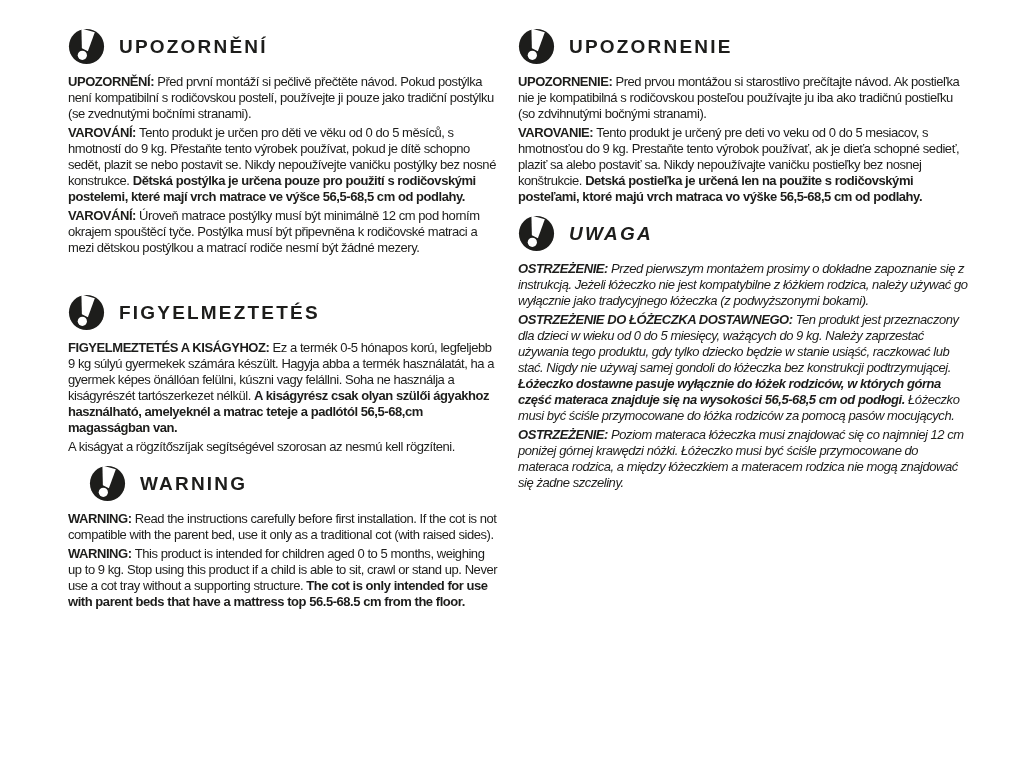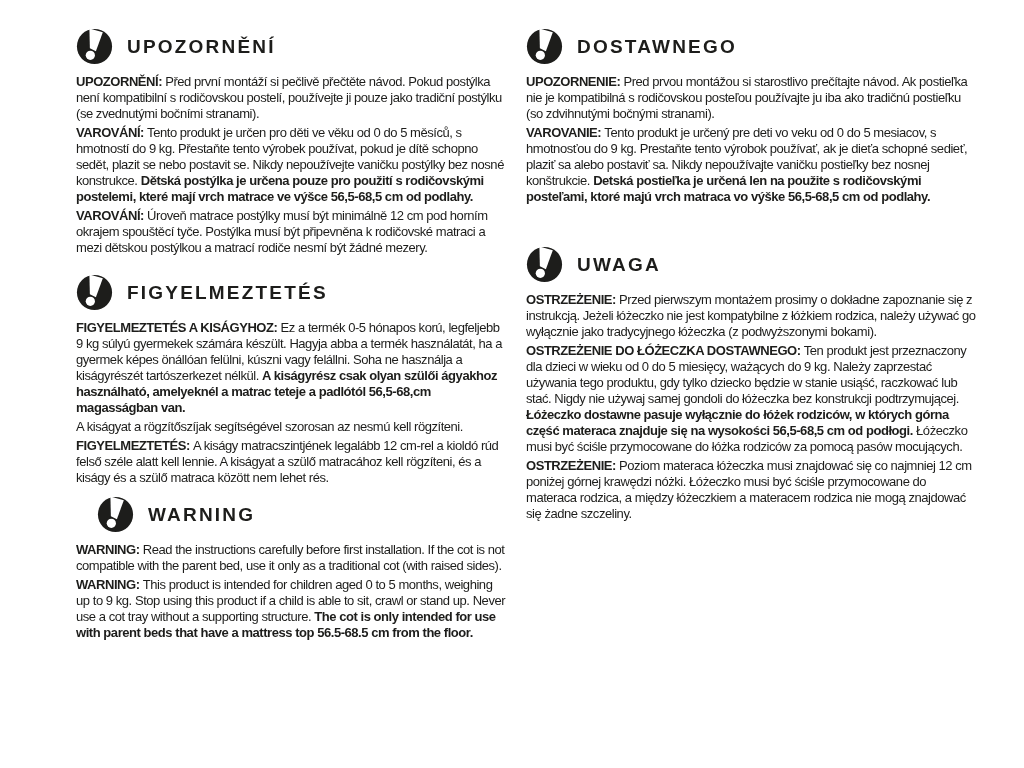--- a/index.html
+++ b/index.html
@@ -8,30 +8,29 @@
     width: 1024px;
     height: 768px;
     box-sizing: border-box;
     background: #ffffff;
     padding: 28px 38px 0 68px;
     display: flex;
     gap: 18px;
     font-family: "Liberation Sans", sans-serif;
     color: #1d1d1b;
     overflow: hidden;
-    justify-content: center;
   }
   .col { flex: 0 0 auto; }
   .col-left  { width: 432px; }
   .col-right { width: 452px; }
 
   .sec { }
-  .sec-hungarian { margin-top: 18px; }
+  .sec-hungarian { margin-top: 38px; }
   .sec-english   { margin-top: 10px; }
-  .sec-polish    { margin-top: 41px; }
+  .sec-polish    { margin-top: 10px; font-style: italic; }
 
   .head {
     display: flex;
     align-items: center;
     gap: 14px;
     margin: 0 0 9px 0;
   }
   .head.indent { padding-left: 21px; }
 
   .icon { width: 37px; height: 37px; flex: 0 0 auto; }
@@ -87,21 +86,20 @@
             <circle cx="20" cy="20" r="19" fill="#1d1d1b"></circle>
             <path d="M14.5 0.5 L29 4.5 L21.5 25 L15 22 Z" fill="#ffffff"></path>
             <circle cx="15.5" cy="29.5" r="5" fill="#ffffff"></circle>
           </svg>
         </span>
         <h2 class="title">FIGYELMEZTETÉS</h2>
       </div>
       <div class="body">
           <p><strong>FIGYELMEZTETÉS A KISÁGYHOZ: </strong>Ez a termék 0-5 hónapos korú, legfeljebb 9 kg súlyú gyermekek számára készült. Hagyja abba a termék használatát, ha a gyermek képes önállóan felülni, kúszni vagy felállni. Soha ne használja a kiságyrészét tartószerkezet nélkül. <strong>A kiságyrész csak olyan szülői ágyakhoz használható, amelyeknél a matrac teteje a padlótól 56,5-68,cm magasságban van.</strong></p>
           <p>A kiságyat a rögzítőszíjak segítségével szorosan az nesmú kell rögzíteni.</p>
-          <p><strong>FIGYELMEZTETÉS: </strong>A kiságy matracszintjének legalább 12 cm-rel a kioldó rúd felső széle alatt kell lennie. A kiságyat a szülő matracához kell rögzíteni, és a kiságy és a szülő matraca között nem lehet rés.</p>
         </div>
     </section>
 
     <section class="sec sec-english">
       <div class="head indent">
         <span class="icon">
           <svg viewBox="0 0 40 40" aria-hidden="true">
             <circle cx="20" cy="20" r="19" fill="#1d1d1b"></circle>
             <path d="M14.5 0.5 L29 4.5 L21.5 25 L15 22 Z" fill="#ffffff"></path>
             <circle cx="15.5" cy="29.5" r="5" fill="#ffffff"></circle>
@@ -121,21 +119,21 @@
 
     <section class="sec sec-slovak">
       <div class="head">
         <span class="icon">
           <svg viewBox="0 0 40 40" aria-hidden="true">
             <circle cx="20" cy="20" r="19" fill="#1d1d1b"></circle>
             <path d="M14.5 0.5 L29 4.5 L21.5 25 L15 22 Z" fill="#ffffff"></path>
             <circle cx="15.5" cy="29.5" r="5" fill="#ffffff"></circle>
           </svg>
         </span>
-        <h2 class="title">DOSTAWNEGO</h2>
+        <h2 class="title">UPOZORNENIE</h2>
       </div>
       <div class="body">
           <p><strong>UPOZORNENIE: </strong>Pred prvou montážou si starostlivo prečítajte návod. Ak postieľka nie je kompatibilná s rodičovskou posteľou používajte ju iba ako tradičnú postieľku (so zdvihnutými bočnými stranami).</p>
           <p><strong>VAROVANIE: </strong>Tento produkt je určený pre deti vo veku od 0 do 5 mesiacov, s hmotnosťou do 9 kg. Prestaňte tento výrobok používať, ak je dieťa schopné sedieť, plaziť sa alebo postaviť sa. Nikdy nepoužívajte vaničku postieľky bez nosnej konštrukcie. <strong>Detská postieľka je určená len na použite s rodičovskými posteľami, ktoré majú vrch matraca vo výške 56,5-68,5 cm od podlahy.</strong></p>
         </div>
     </section>
 
     <section class="sec sec-polish">
       <div class="head">
         <span class="icon">

